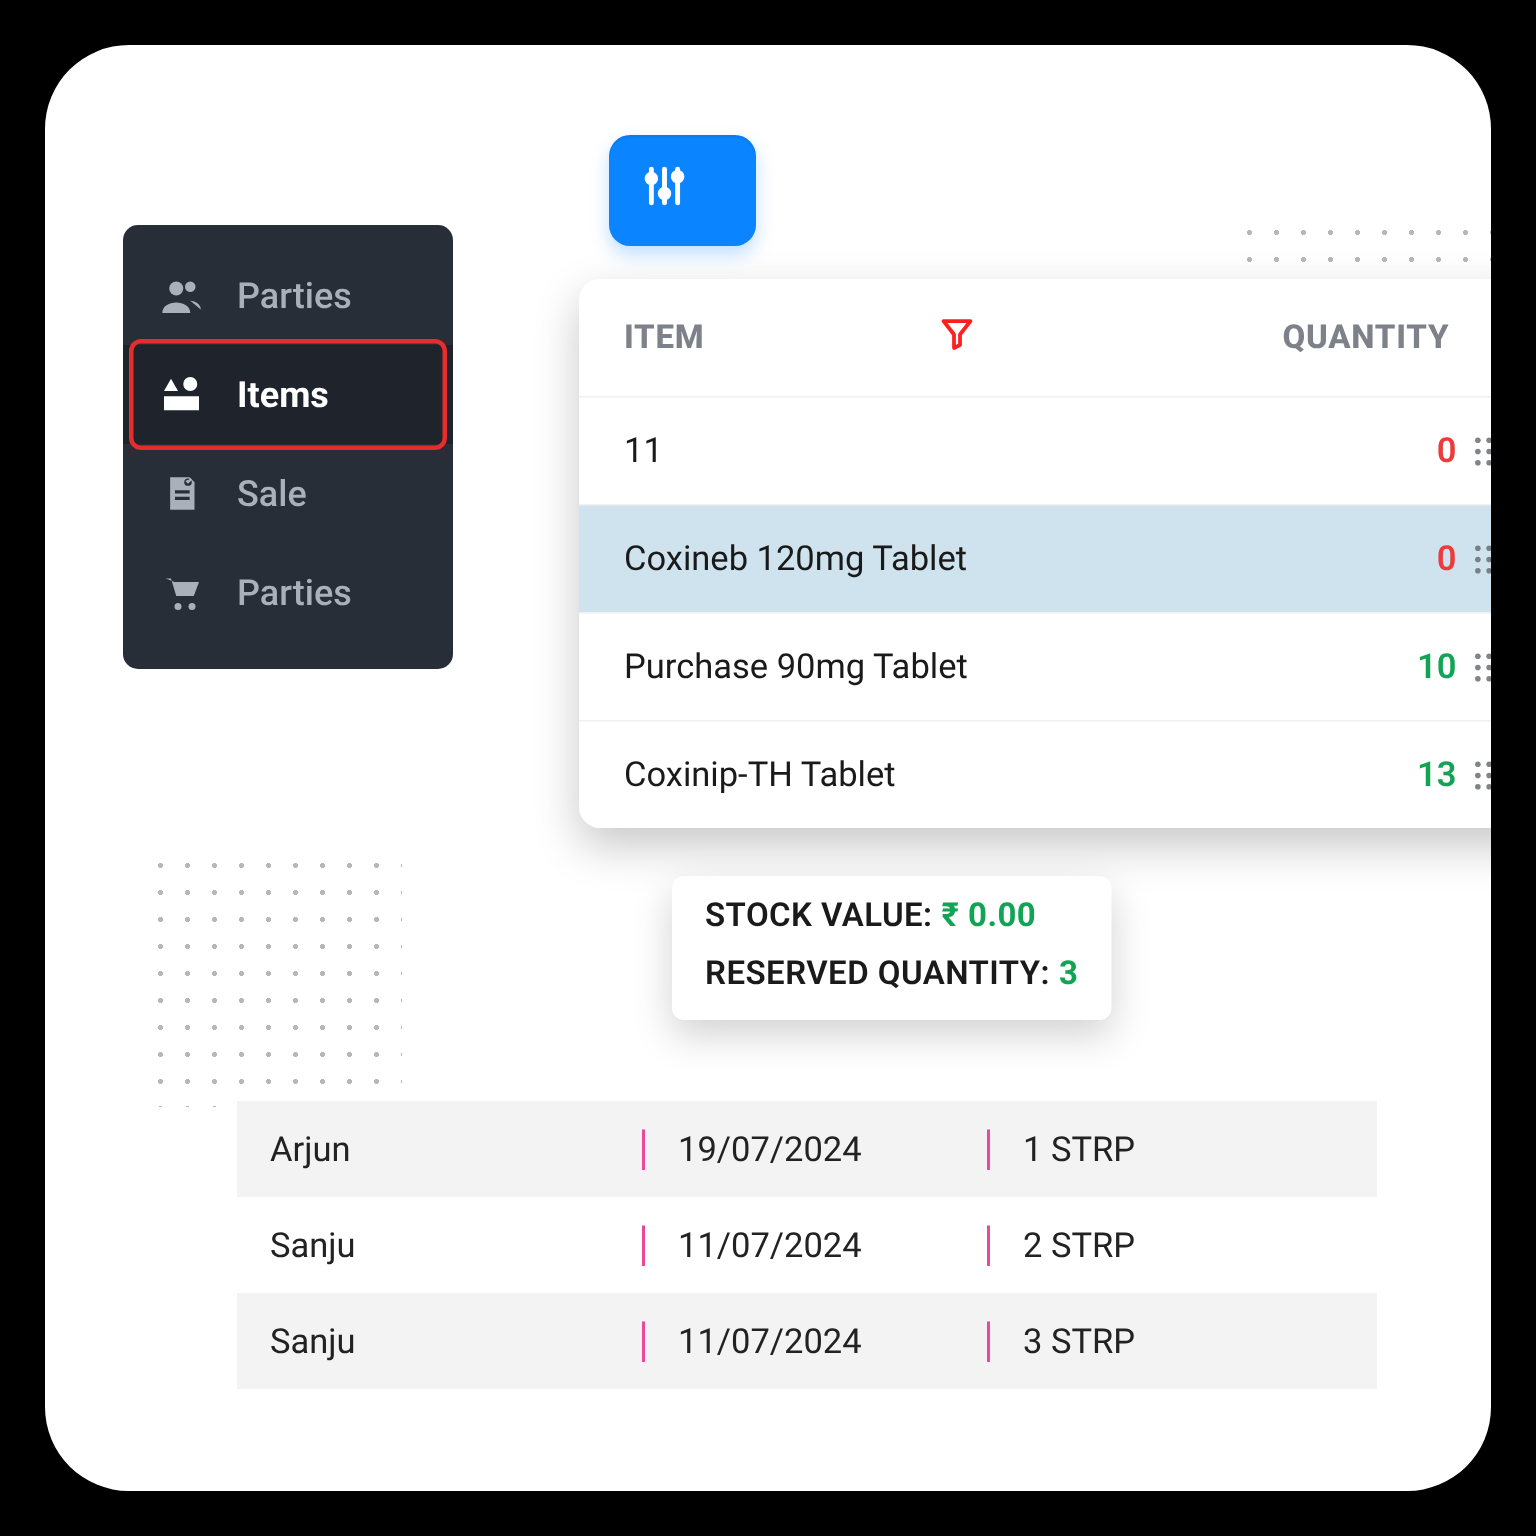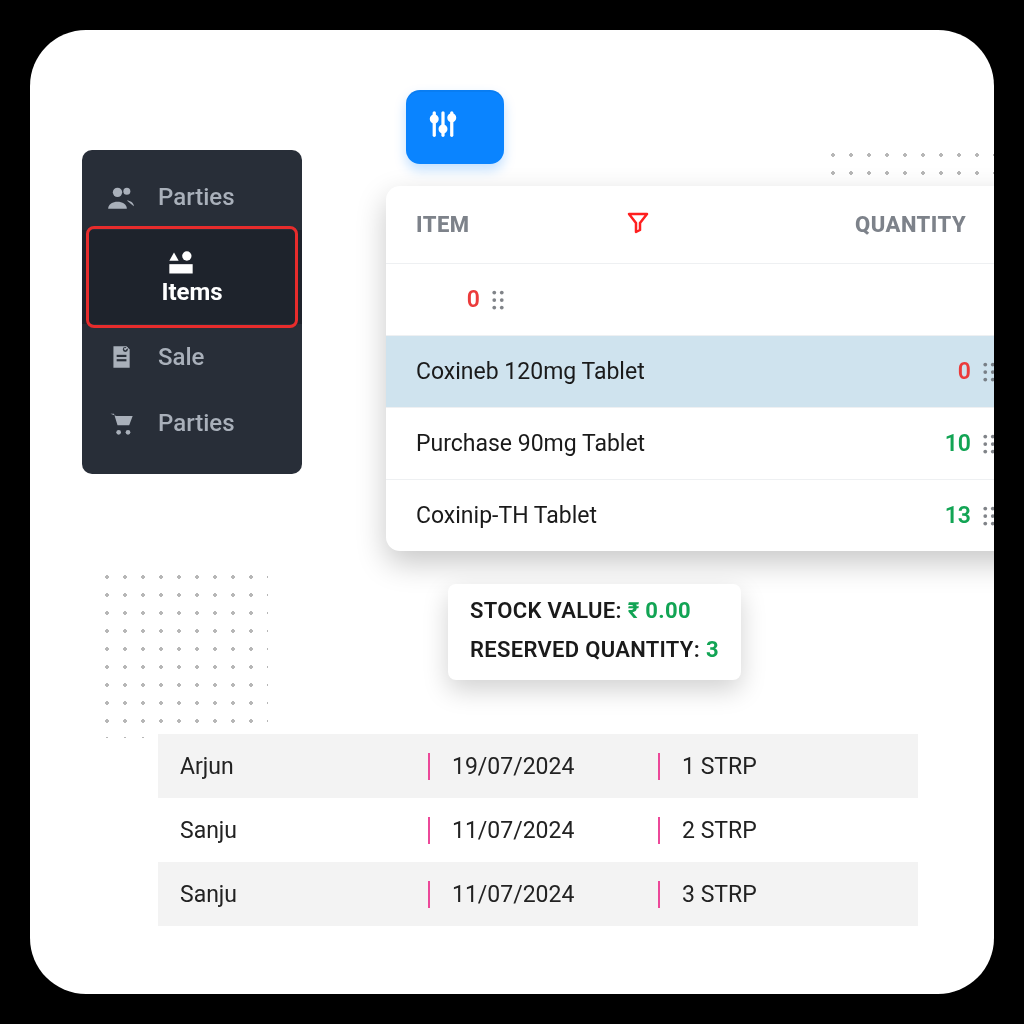--- a/index.html
+++ b/index.html
@@ -33,21 +33,20 @@
   }
   .sidebar-item {
     display: flex; align-items: center;
     padding: 18px 24px; cursor: pointer;
     color: #a9b0ba; font-size: 24px; font-weight: 500;
     position: relative;
   }
   .sidebar-item.active {
     color: #fff; font-weight: 700;
     background: #1e232c;
-    flex-direction: column;
   }
   .sidebar-item.active::before {
     content:''; position: absolute; left: 4px; right: 4px; top: -4px; bottom: -4px;
     border: 3px solid #e72c2c; border-radius: 8px; pointer-events:none;
   }
   .sb-icon { width: 30px; height: 30px; margin-right: 22px; display:flex; align-items:center; justify-content:center; }
 
   
   .adjust-btn {
     position: absolute; left: 376px; top: 60px;
@@ -187,20 +186,21 @@
         <span>
           <svg width="24" height="24" viewBox="0 0 24 24" fill="none" stroke="#ff1f1f" stroke-width="2.5" stroke-linejoin="round">
               <polygon points="3 4 21 4 14 13 14 20 10 22 10 13 3 4"></polygon>
             </svg>
         </span>
       </div>
       <div class="h-qty">QUANTITY</div>
     </div>
 
     <div class="item-row">
+      <div class="r-name">11</div>
       <div class="r-qty qty-zero">0</div>
       <div class="drag">
         <svg width="14" height="20" viewBox="0 0 10 16" fill="#6a6e74">
             <circle cx="2" cy="2" r="1.5"></circle>
             <circle cx="8" cy="2" r="1.5"></circle>
             <circle cx="2" cy="8" r="1.5"></circle>
             <circle cx="8" cy="8" r="1.5"></circle>
             <circle cx="2" cy="14" r="1.5"></circle>
             <circle cx="8" cy="14" r="1.5"></circle>
           </svg>

